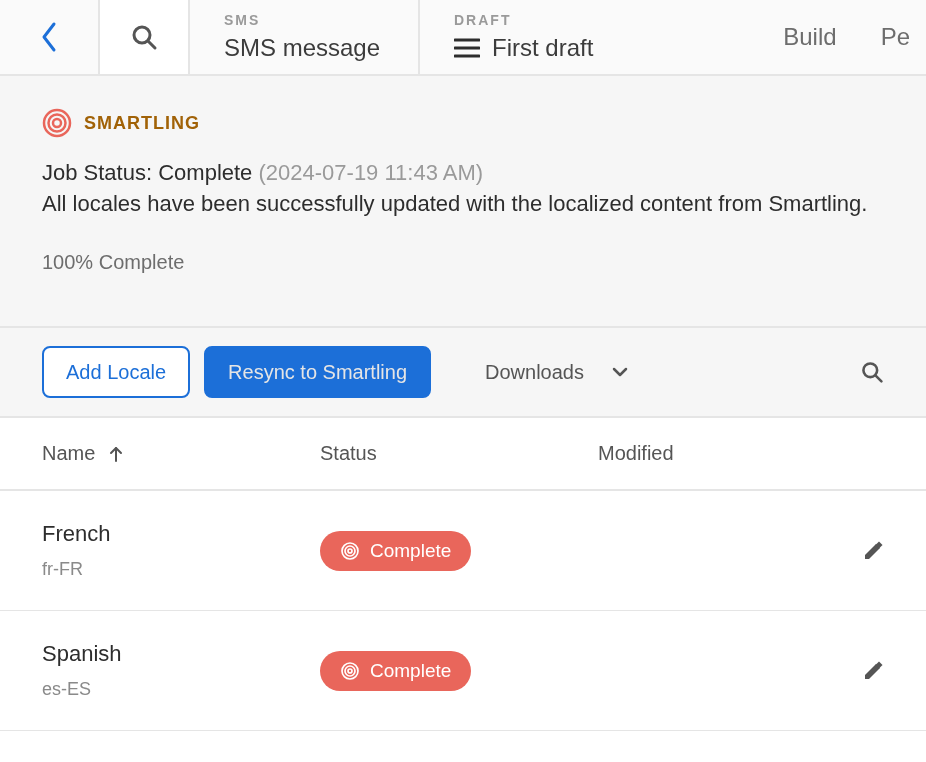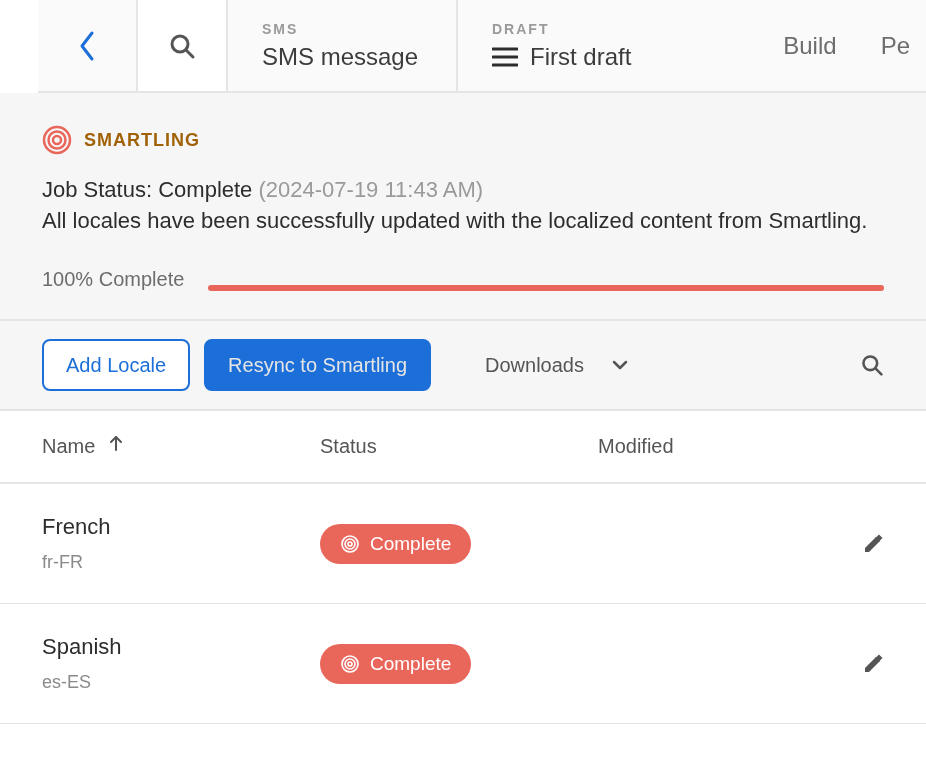--- a/index.html
+++ b/index.html
@@ -1,48 +1,48 @@
 <!DOCTYPE html>
 <html><head>
 <meta charset="utf-8">
 <style>
   * { box-sizing: border-box; margin: 0; padding: 0; }
   html, body { width: 926px; height: 762px; font-family: -apple-system, "Segoe UI", "Helvetica Neue", Arial, sans-serif; color: #2d2d2d; background:#fff; overflow:hidden;}
   
-  .topbar { display:flex; align-items:stretch; height:93px; border-bottom:2px solid #e5e5e5; background:#1d4ed8;margin-left:38px; }
+  .topbar { display:flex; align-items:stretch; height:76px; border-bottom:2px solid #e5e5e5; background:#1d4ed8; }
   .topbar-cell { border-right:2px solid #e5e5e5; display:flex; flex-direction:column; justify-content:center; }
   .back-cell { width:100px; align-items:center; background:#fafafa;}
   .search-cell { width:90px; align-items:center; background:#ffffff;}
   .sms-cell { width:230px; padding-left:34px; background:#fafafa;}
   .draft-cell { width:280px; padding-left:34px; background:#fafafa; border-right:none;}
   .tabs-cell { flex:1; display:flex; align-items:center; justify-content:flex-end; padding-right:16px; background:#fafafa;}
   .eyebrow { font-size:14px; letter-spacing:2px; color:#9a9a9a; font-weight:600; margin-bottom:6px;}
   .title { font-size:24px; color:#3c3c3c; font-weight:500;}
   .draft-title-row { display:flex; align-items:center; gap:12px;}
   .tab-link { font-size:24px; color:#6d6d6d; margin-left:44px; white-space:nowrap;}
   
   .status-panel { padding:32px 42px 28px; background:#f6f6f6;}
   .brand-row { display:flex; align-items:center; gap:12px; margin-bottom:18px;}
   .brand-name { font-size:18px; font-weight:700; letter-spacing:1px; color:#a16207;}
   .job-line { font-size:22px; color:#2d2d2d; line-height:1.5;}
   .job-line .ts { color:#9a9a9a;}
   .desc-line { font-size:22px; color:#2d2d2d; margin-top:2px;}
-  .progress-row { display:flex; align-items:flex-end; gap:24px; margin-top:34px;}
+  .progress-row { display:flex; align-items:flex-start; gap:24px; margin-top:34px;flex-direction:column;}
   .progress-label { font-size:20px; color:#6d6d6d; white-space:nowrap;}
   .progress-bar { flex:1; height:6px; background:#e9665b; border-radius:3px;}
   
   .action-bar { display:flex; align-items:center; gap:14px; padding:18px 42px; border-top:2px solid #e5e5e5; border-bottom:2px solid #e5e5e5; background:#f6f6f6;}
   .btn { height:52px; border-radius:8px; font-size:20px; font-weight:500; display:inline-flex; align-items:center; padding:0 22px; cursor:pointer;}
   .btn-outline { border:2px solid #1c6fd8; color:#1c6fd8; background:#fff;}
   .btn-primary { background:#1c6fd8; color:#e5e5e5; border:2px solid #1c6fd8;}
   .downloads { display:inline-flex; align-items:center; gap:28px; font-size:20px; color:#555; margin-left:40px; cursor:pointer;}
   .action-bar .spacer { flex:1;}
   
   .thead { display:flex; align-items:center; padding:24px 42px; border-bottom:2px solid #e5e5e5; font-size:20px; color:#555;}
-  .col-name { width:278px; display:flex; align-items:flex-start; gap:14px;}
+  .col-name { width:278px; display:flex; align-items:center; gap:14px;}
   .col-status { width:278px;}
   .col-modified { flex:1;}
   .trow { display:flex; align-items:center; padding:30px 42px; border-bottom:1px solid #e5e5e5;}
   .trow .col-name { display:block;}
   .lang { font-size:22px; color:#2d2d2d;}
   .locale { font-size:18px; color:#8a8a8a; margin-top:12px;}
   .status-pill { display:inline-flex; align-items:center; gap:10px; background:#e9665b; color:#fff; font-size:19px; font-weight:500; padding:9px 20px; border-radius:999px;}
   .col-edit { width:40px; display:flex; justify-content:flex-end;}
   
   svg { display:block; }

